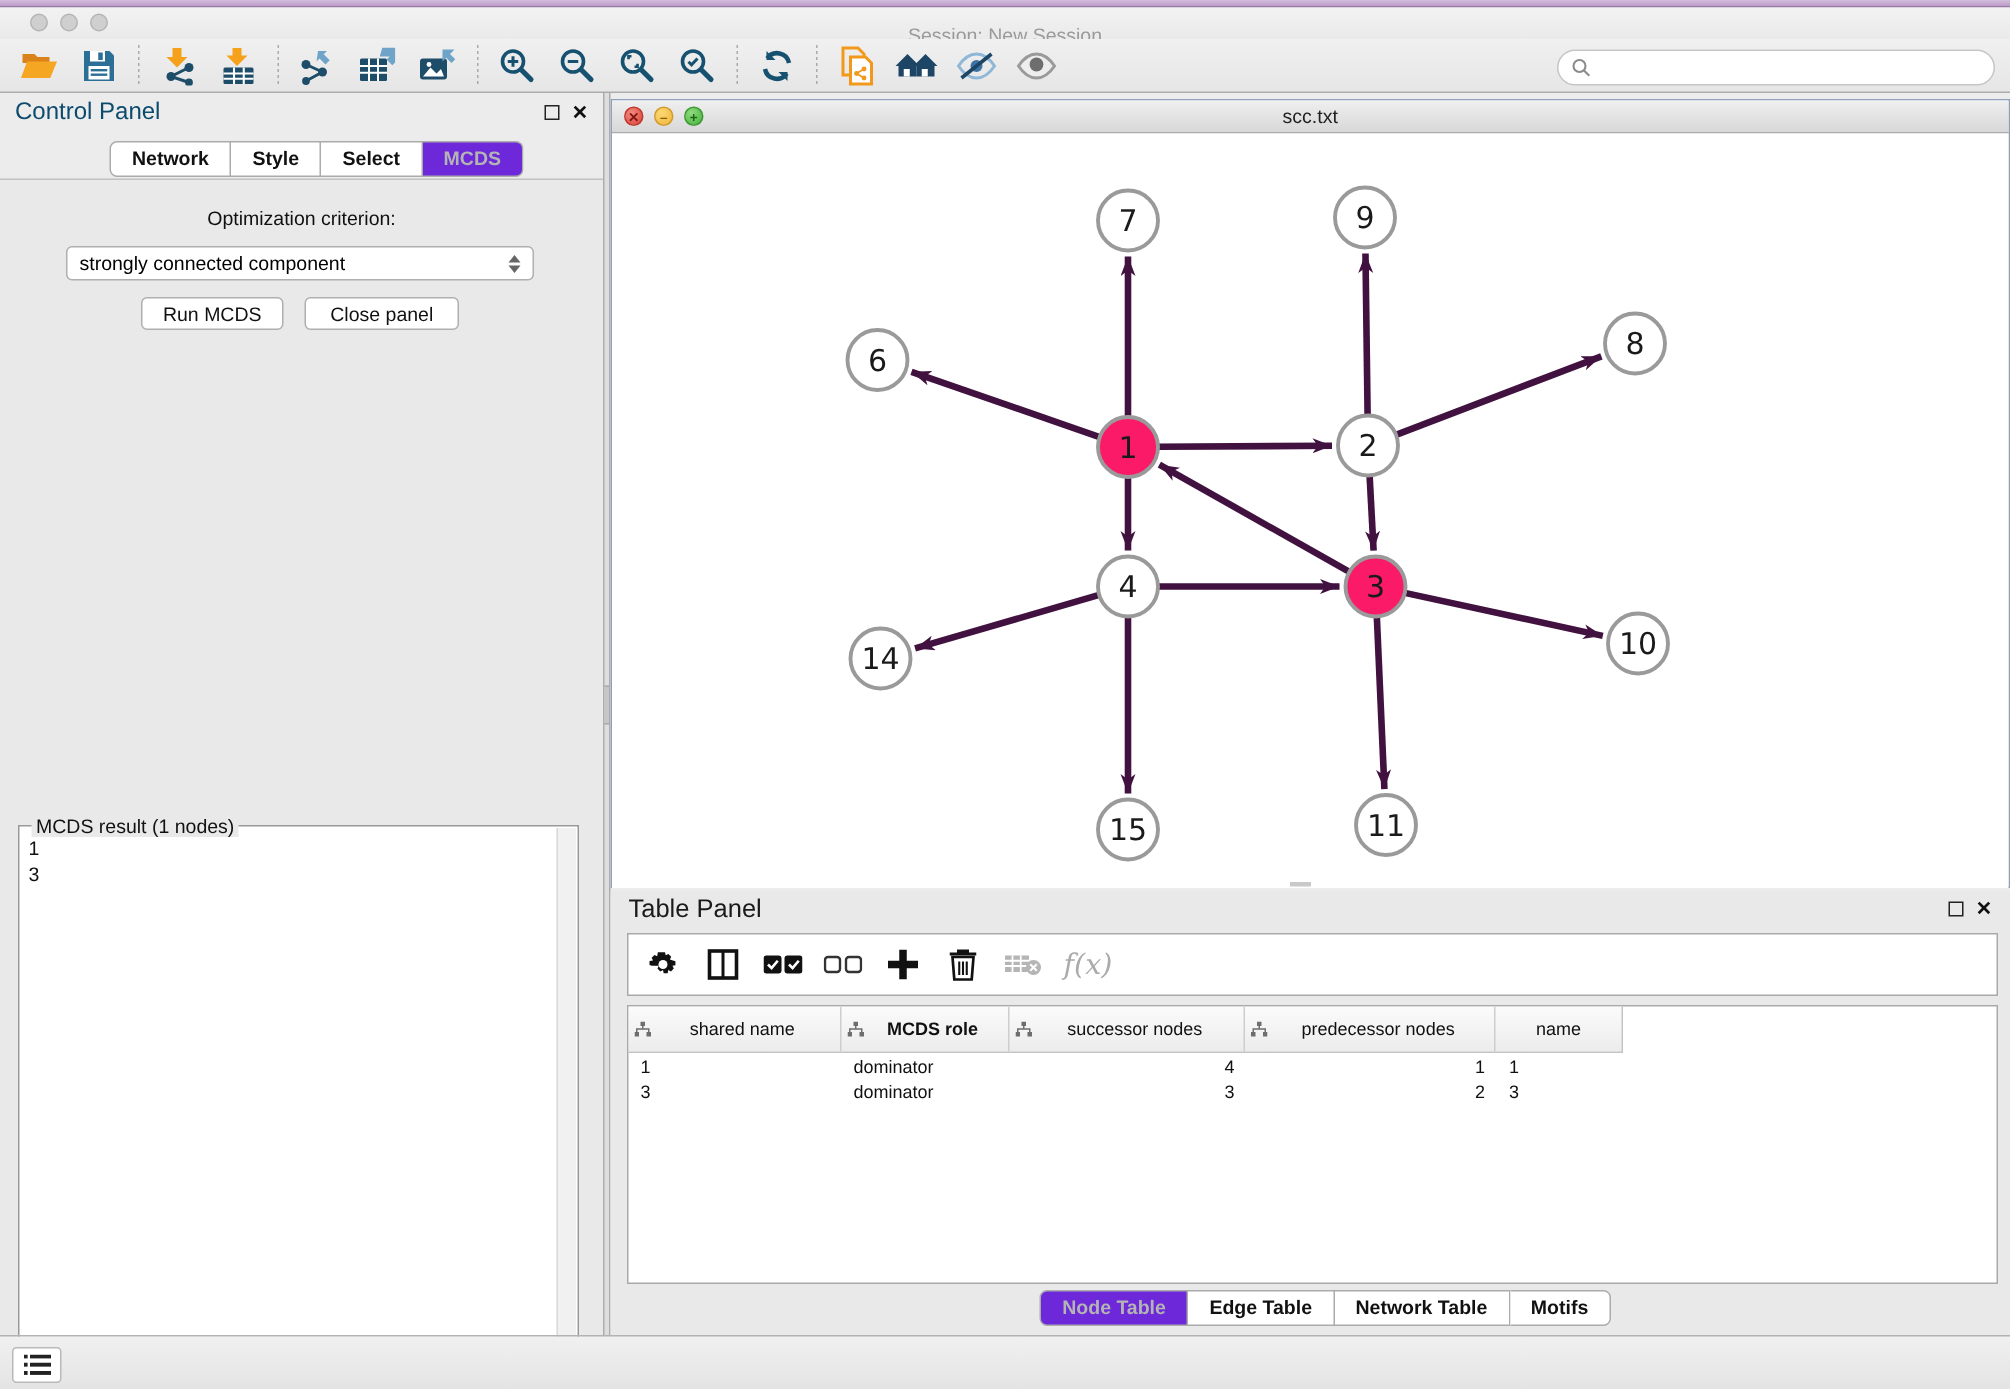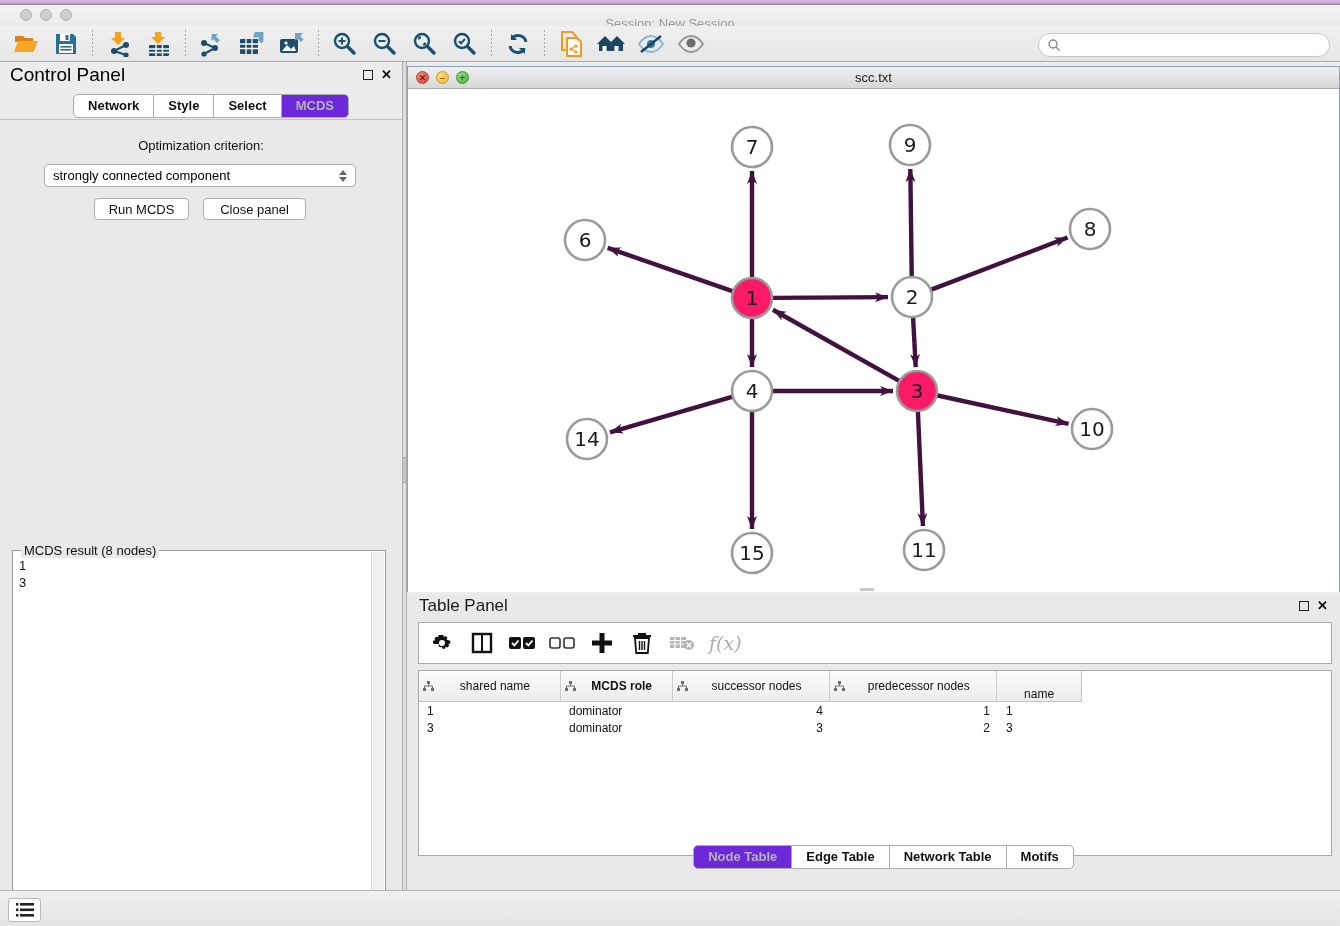--- a/index.html
+++ b/index.html
@@ -29,21 +29,21 @@
   #search-wrap { position:absolute; right:10px; top:33px; width:292px; height:24px;
     background:#FFF; border:1px solid #C6C6C6; border-radius:12px;
     display:flex; align-items:center; padding-left:8px; }
   #search-input { border:none; outline:none; flex:1; font-size:12px;
     background:transparent; font-family:"Liberation Sans",sans-serif; }
 
   
   #control-panel { left:0; top:62px; width:402px; height:828px; background:#ECECEC; }
   #cp-header { position:absolute; left:0; top:0; width:100%; height:26px;
     display:flex; align-items:center; padding:0 10px; }
-  #cp-header .ptitle { font-size:19px; color:#000000; flex:1; }
+  #cp-header .ptitle { font-size:16px; color:#0c4a6e; flex:1; }
   .win-icons { display:flex; gap:8px; align-items:center; }
   .float-box { width:10px; height:10px; border:1.5px solid #222; }
   .close-x { font-size:13px; font-weight:bold; color:#111; line-height:10px; }
 
   .tabs-row { display:flex; justify-content:center;padding-left:20px; }
   #cp-tabs { position:absolute; left:0; top:32px; width:100%; }
   .tab { font-size:13px; font-weight:bold; color:#111; background:#FFF;
     border:1px solid #ABABAB; border-left:none; padding:3px 14px 4px; }
   .tab:first-child { border-left:1px solid #ABABAB; border-radius:5px 0 0 5px; }
   .tab:last-child { border-radius:0 5px 5px 0; }
@@ -117,27 +117,27 @@
   #fx-label { font-family:"DejaVu Serif", serif; font-style:italic;
     font-size:19px; color:#ABABAB; }
 
   #tp-table { position:absolute; left:11px; top:76px; right:8px; height:186px;
     background:#FFF; border:1px solid #A9A9A9; overflow:hidden; }
   #thead { display:flex; height:31px;
     background:linear-gradient(#FBFBFB,#ECECEC); border-bottom:1px solid #C3C3C3;
     width:663px; border-right:1px solid #C3C3C3; }
   .th { display:flex; align-items:center; font-size:12px; color:#111;
     border-right:1px solid #CDCDCD; padding:0 4px; }
-  .th:last-child { border-right:none;align-items:flex-end; }
+  .th:last-child { border-right:none; }
   .th .lbl { flex:1; text-align:center; }
   .tr { display:flex; height:17px; align-items:center; }
   .td { font-size:12px; color:#111; padding:0 8px; overflow:hidden;
     white-space:nowrap; }
 
-  #tp-tabs { position:absolute; left:0; bottom:21px; width:100%;margin-top:44px; }
+  #tp-tabs { position:absolute; left:0; bottom:6px; width:100%;margin-top:44px; }
 
   
   #status-bar { left:0; top:890px; width:1340px; height:36px;
     background:linear-gradient(#F0F0F0,#E4E4E4); border-top:1px solid #B3B3B3; }
   #list-btn { position:absolute; left:8px; top:7px; width:33px; height:24px;
     background:#FFF; border:1px solid #B9B9B9; border-radius:3px;
     display:flex; align-items:center; justify-content:center; }
   #memory-btn { position:absolute; right:8px; top:7px; height:24px;
     background:#FFF; border:1px solid #B9B9B9; border-radius:3px;
     display:flex; align-items:center; gap:6px; padding:0 10px; font-size:12px;
@@ -325,21 +325,21 @@
       <span class="stepper">
           <i class="up"></i>
           <i class="dn"></i>
         </span>
     </div>
     <div id="opt-label">Optimization criterion:</div>
     <button class="cp-btn" id="run-btn">Run MCDS</button>
     <button class="cp-btn" id="close-btn">Close panel</button>
 
     <div id="result-fieldset">
-      <span id="result-legend">MCDS result (8 nodes)</span>
+      <span id="result-legend">MCDS result (1 nodes)</span>
       <div id="result-lines">
           <div>1</div>
           <div>3</div>
         </div>
       <div id="result-scroll"></div>
     </div>
   </div>
 </div>
 
 <div id="v-divider" class="abs">

